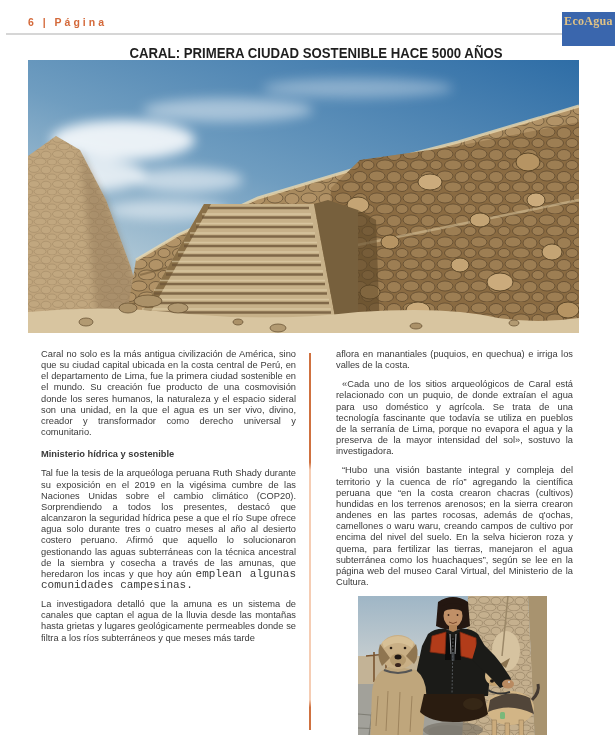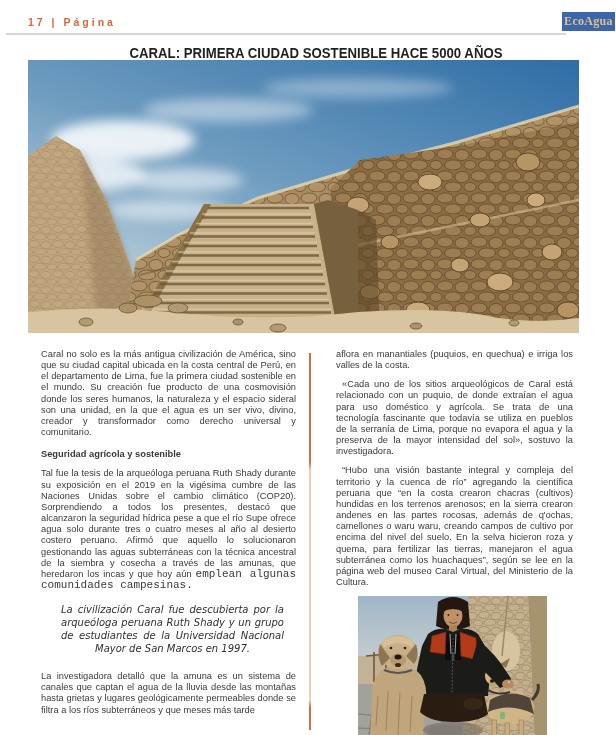--- a/index.html
+++ b/index.html
@@ -13,21 +13,21 @@
   }
   .hline{
     position:absolute;left:6px;top:33px;width:560px;height:2px;background:#d6d6d6;
   }
   .title{
     position:absolute;left:20px;top:26px;width:556px;margin:18px;
     text-align:center;font-size:15px;font-weight:600;color:#1f1f1f;white-space:nowrap;
   }
   .title-inner{display:inline-block;transform:scaleX(.88);transform-origin:center;}
   .logo{
-    position:absolute;left:562px;top:12px;width:53px;height:19px;
+    position:absolute;left:562px;top:12px;width:53px;height:34px;
     background:#3a66ad;color:#e0c285;font-family:"Liberation Serif",serif;
     font-size:12px;font-weight:bold;text-align:center;line-height:19px;letter-spacing:.3px;
   }
   .main-photo{position:absolute;left:28px;top:60px;width:551px;height:273px;}
   .main-photo svg,.portrait svg{display:block;width:100%;height:100%;}
   .col{position:absolute;top:341px;font-size:9.3px;line-height:11.15px;text-align:justify;}
   .col p{margin:8px;}
   .col-left{left:33px;width:271px;}
   .col-right{left:328px;width:253px;}
   .col-left .p1{margin-bottom:11px;}
@@ -43,21 +43,21 @@
   .divider{
     position:absolute;left:309px;top:353px;width:2px;height:377px;
     background:linear-gradient(to bottom,
       #cf7140 0%, #cf7140 29%, #f5cdb4 31%, #f5cdb4 92%, #cf7140 94%, #cf7140 100%);
   }
   .portrait{width:189px;height:148px;margin:7px 0 0 30px;}
 </style>
 </head>
 <body>
 
-<div class="pagenum">17 | Página</div>
+<div class="pagenum">6 | Página</div>
 <div class="hline"></div>
 <div class="logo">EcoAgua</div>
 <h1 class="title"><span class="title-inner">CARAL: PRIMERA CIUDAD SOSTENIBLE HACE 5000 AÑOS</span></h1>
 
 <div class="main-photo">
 <svg viewBox="0 0 551 273" preserveAspectRatio="none">
   <defs>
     <linearGradient id="sky" x1="1" y1="0" x2="0.25" y2="1">
       <stop offset="0" stop-color="#2e6da6"></stop>
       <stop offset="0.55" stop-color="#6f9dc0"></stop>
@@ -155,23 +155,22 @@
       <ellipse cx="250" cy="268" rx="8" ry="4" fill="#b29a72"></ellipse>
       <ellipse cx="388" cy="266" rx="6" ry="3" fill="#ab9168"></ellipse>
       <ellipse cx="486" cy="263" rx="5" ry="3" fill="#b29a72"></ellipse>
     </g>
   </g>
 </svg>
 </div>
 
 <div class="col col-left">
   <p class="p1">Caral no solo es la más antigua civilización de América, sino que su ciudad capital ubicada en la costa central de Perú, en el departamento de Lima, fue la primera ciudad sostenible en el mundo. Su creación fue producto de una cosmovisión donde los seres humanos, la naturaleza y el espacio sideral son una unidad, en la que el agua es un ser vivo, divino, creador y transformador como derecho universal y comunitario.</p>
-  <p class="heading">Seguridad agrícola y sostenible</p>
+  <p class="heading">Ministerio hídrica y sostenible</p>
   <p><span>Tal fue la tesis de la arqueóloga peruana Ruth Shady durante su exposición en el 2019 en la vigésima cumbre de las Naciones Unidas sobre el cambio climático (COP20). Sorprendiendo a todos los presentes, destacó que alcanzaron la seguridad hídrica pese a que el río Supe ofrece agua solo durante tres o cuatro meses al año al desierto costero peruano. Afirmó que aquello lo solucionaron gestionando las aguas subterráneas con la técnica ancestral de la siembra y cosecha a través de las amunas, que heredaron los incas y que hoy aún </span><span class="emph">emplean algunas comunidades campesinas.</span></p>
-  <div class="quote">La civilización Caral fue descubierta por la arqueóloga peruana Ruth Shady y un grupo de estudiantes de la Universidad Nacional Mayor de San Marcos en 1997.</div>
   <p>La investigadora detalló que la amuna es un sistema de canales que captan el agua de la lluvia desde las montañas hasta grietas y lugares geológicamente permeables donde se filtra a los ríos subterráneos y que meses más tarde</p>
 </div>
 
 <div class="divider"></div>
 
 <div class="col col-right">
   <p>aflora en manantiales (puquios, en quechua) e irriga los valles de la costa.</p>
   <p class="ind">«Cada uno de los sitios arqueológicos de Caral está relacionado con un puquio, de donde extraían el agua para uso doméstico y agrícola. Se trata de una tecnología fascinante que todavía se utiliza en pueblos de la serranía de Lima, porque no evapora el agua y la preserva de la mayor intensidad del sol», sostuvo la investigadora.</p>
   <p class="ind">“Hubo una visión bastante integral y compleja del territorio y la cuenca de río” agregando la científica peruana que “en la costa crearon chacras (cultivos) hundidas en los terrenos arenosos; en la sierra crearon andenes en las partes rocosas, además de q'ochas, camellones o waru waru, creando campos de cultivo por encima del nivel del suelo. En la selva hicieron roza y quema, para fertilizar las tierras, manejaron el agua subterránea como los huachaques”, según se lee en la página web del museo Caral Virtual, del Ministerio de la Cultura.</p>
 

